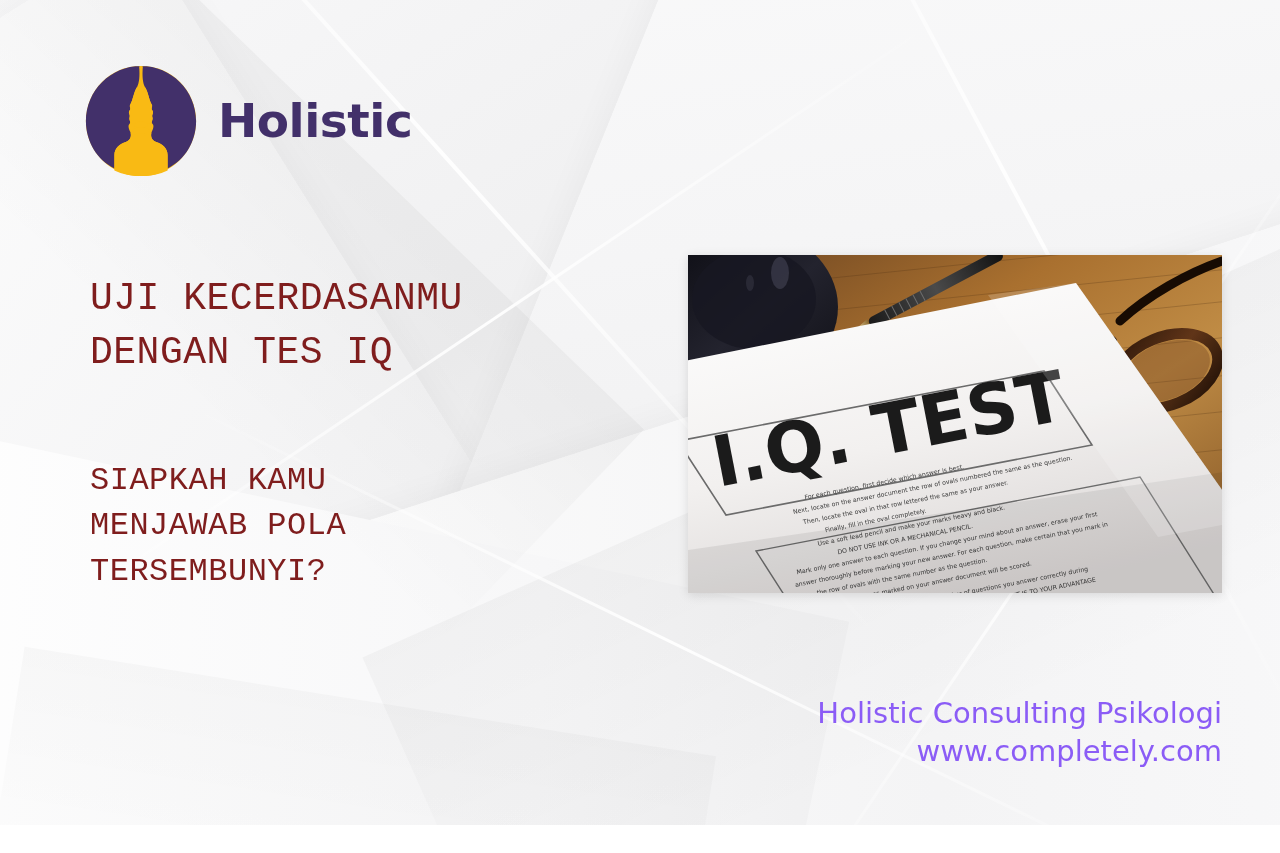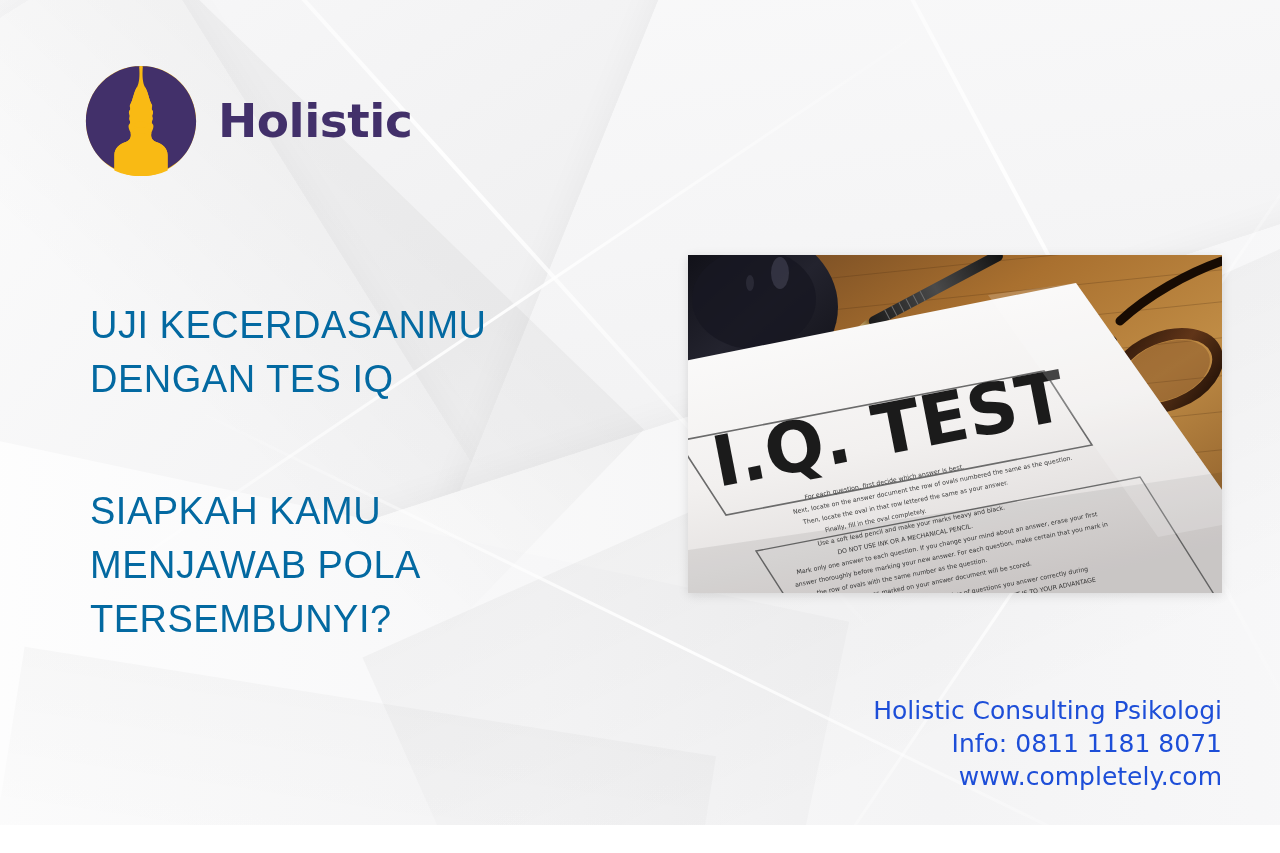--- a/index.html
+++ b/index.html
@@ -127,37 +127,36 @@
     font-weight: bold;
     font-size: 47px;
     line-height: 0.99;
     letter-spacing: -0.5px;
     white-space: pre-line;
   }
 
   
   .headline {
     position: absolute;
-    color: #0369a1;
-    font-family: Liberation Sans, sans-serif;
+    color: #7f1d1d;
+    font-family: Liberation Mono, monospace;
     font-weight: normal;
     letter-spacing: 0.5px;
     white-space: pre-line;
-    margin-top: 27px;
   }
   #headline-primary {
     left: 90px;
     top: 272px;
     font-size: 38px;
     line-height: 1.42;
   }
   #headline-secondary {
     left: 90px;
     top: 458px;
-    font-size: 38px;
+    font-size: 32px;
     line-height: 1.42;
   }
 
   
   #photo-frame {
     position: absolute;
     left: 688px;
     top: 255px;
     width: 534px;
     height: 338px;
@@ -166,23 +165,23 @@
     box-shadow: 0 2px 10px rgba(0,0,0,0.12);
   }
   #photo-svg { display: block; width: 100%; height: 100%; }
 
   
   #footer-contact {
     position: absolute;
     right: 58px;
     top: 694px;
     text-align: right;
-    color: #1d4ed8;
+    color: #8b5cf6;
     font-family: "DejaVu Sans", sans-serif;
-    font-size: 25px;
+    font-size: 29px;
     line-height: 1.32;
   }
   #footer-contact div { white-space: nowrap; }
 </style>
 </head>
 <body>
 
 <div id="poster">
 
   <div class="bg-layer bg-base"></div>
@@ -337,17 +336,16 @@
         </g>
 
         <path d="M-34,300 L556,214 L556,366 L-34,366 Z" fill="#000000" opacity="0.07"></path>
         <path d="M300,40 L388,28 L556,266 L470,282 Z" fill="#ffffff" opacity="0.18"></path>
       </g>
     </svg>
   </div>
 
   <div id="footer-contact">
     <div>Holistic Consulting Psikologi</div>
-    <div>Info: 0811 1181 8071</div>
     <div>www.completely.com</div>
   </div>
 
 </div>
 
 </body></html>

